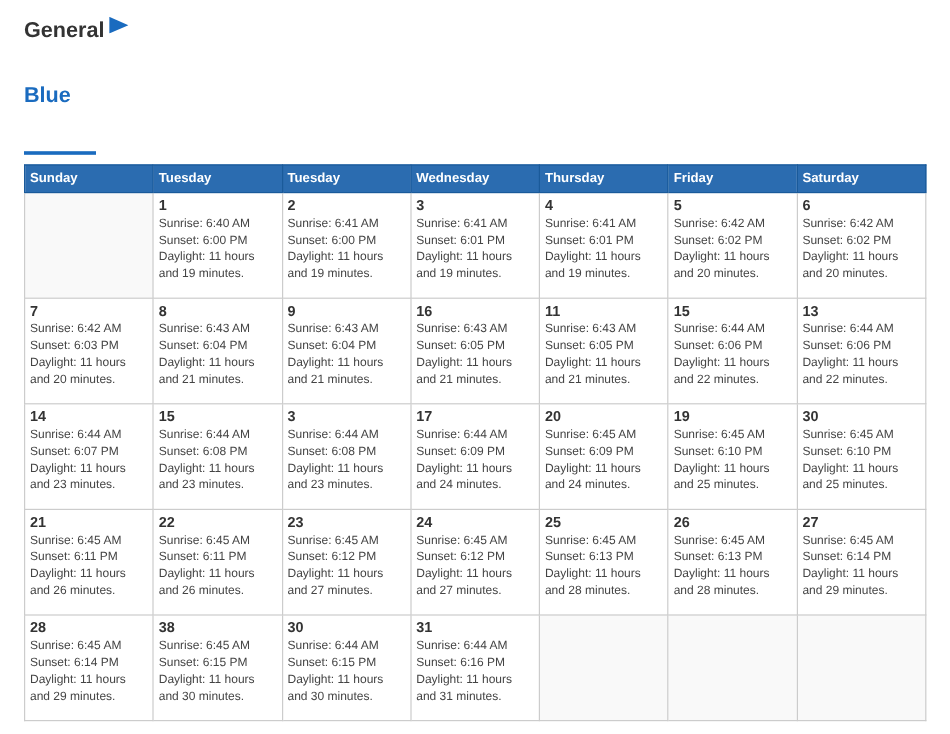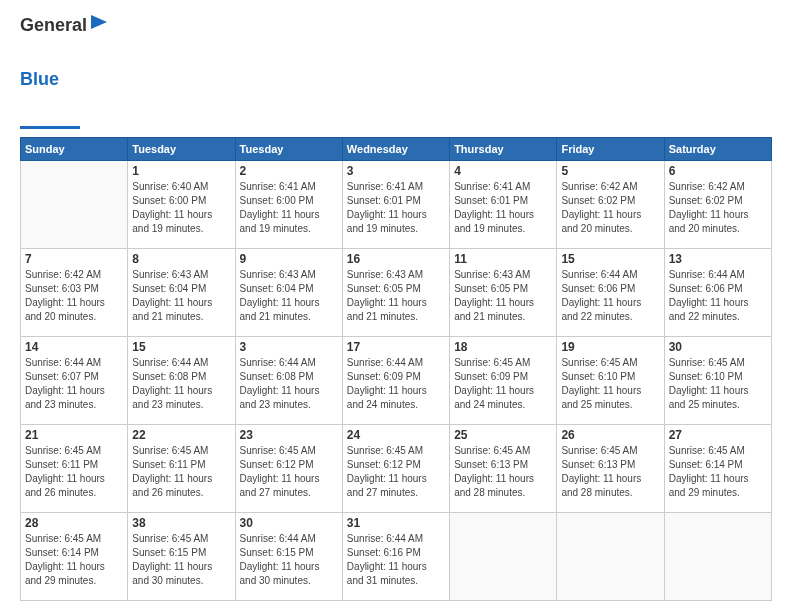--- a/index.html
+++ b/index.html
@@ -201,21 +201,21 @@
           </td>
           <td>
             <span class="day-number">3</span>
             <div class="day-info">Sunrise: 6:44 AM<br>Sunset: 6:08 PM<br>Daylight: 11 hours<br>and 23 minutes.</div>
           </td>
           <td>
             <span class="day-number">17</span>
             <div class="day-info">Sunrise: 6:44 AM<br>Sunset: 6:09 PM<br>Daylight: 11 hours<br>and 24 minutes.</div>
           </td>
           <td>
-            <span class="day-number">18</span>
+            <span class="day-number">20</span>
             <div class="day-info">Sunrise: 6:45 AM<br>Sunset: 6:09 PM<br>Daylight: 11 hours<br>and 24 minutes.</div>
           </td>
           <td>
             <span class="day-number">19</span>
             <div class="day-info">Sunrise: 6:45 AM<br>Sunset: 6:10 PM<br>Daylight: 11 hours<br>and 25 minutes.</div>
           </td>
           <td>
             <span class="day-number">30</span>
             <div class="day-info">Sunrise: 6:45 AM<br>Sunset: 6:10 PM<br>Daylight: 11 hours<br>and 25 minutes.</div>
           </td>

